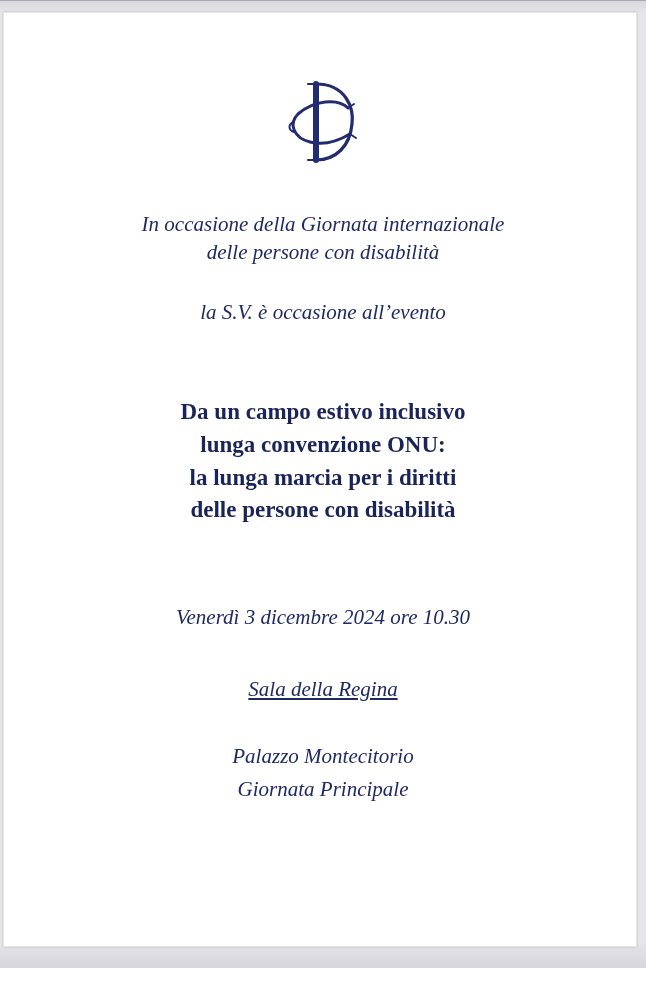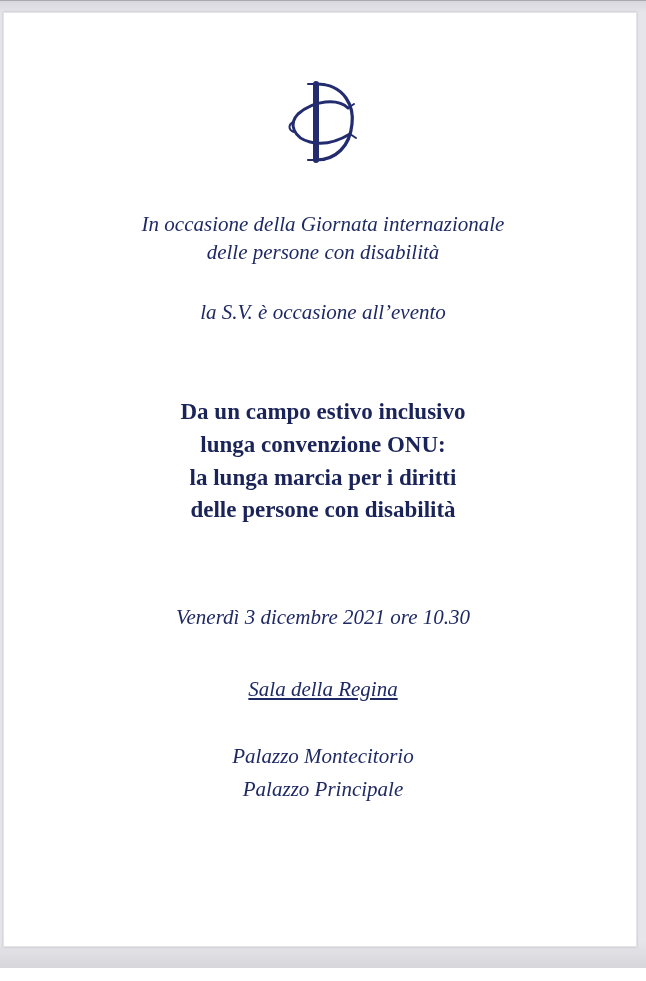--- a/index.html
+++ b/index.html
@@ -55,18 +55,18 @@
 <div class="t it" style="top:212px;">In occasione della Giornata internazionale</div>
 <div class="t it" style="top:240px;">delle persone con disabilità</div>
 
 <div class="t it" style="top:300px;">la S.V. è occasione all’evento</div>
 
 <div class="t b" style="top:399px;">Da un campo estivo inclusivo</div>
 <div class="t b" style="top:432px;">lunga convenzione ONU:</div>
 <div class="t b" style="top:465px;text-align:center;">la lunga marcia per i diritti</div>
 <div class="t b" style="top:497px;">delle persone con disabilità</div>
 
-<div class="t it" style="top:605px;">Venerdì 3 dicembre 2021 ore 10.30</div>
+<div class="t it" style="top:605px;">Venerdì 3 dicembre 2024 ore 10.30</div>
 
 <div class="t it" style="top:677px;text-decoration:underline;">Sala della Regina</div>
 
 <div class="t it" style="top:744px;font-family:Liberation Serif, serif;">Palazzo Montecitorio</div>
-<div class="t it" style="top:777px;">Palazzo Principale</div>
+<div class="t it" style="top:777px;">Giornata Principale</div>
 
 </body></html>

